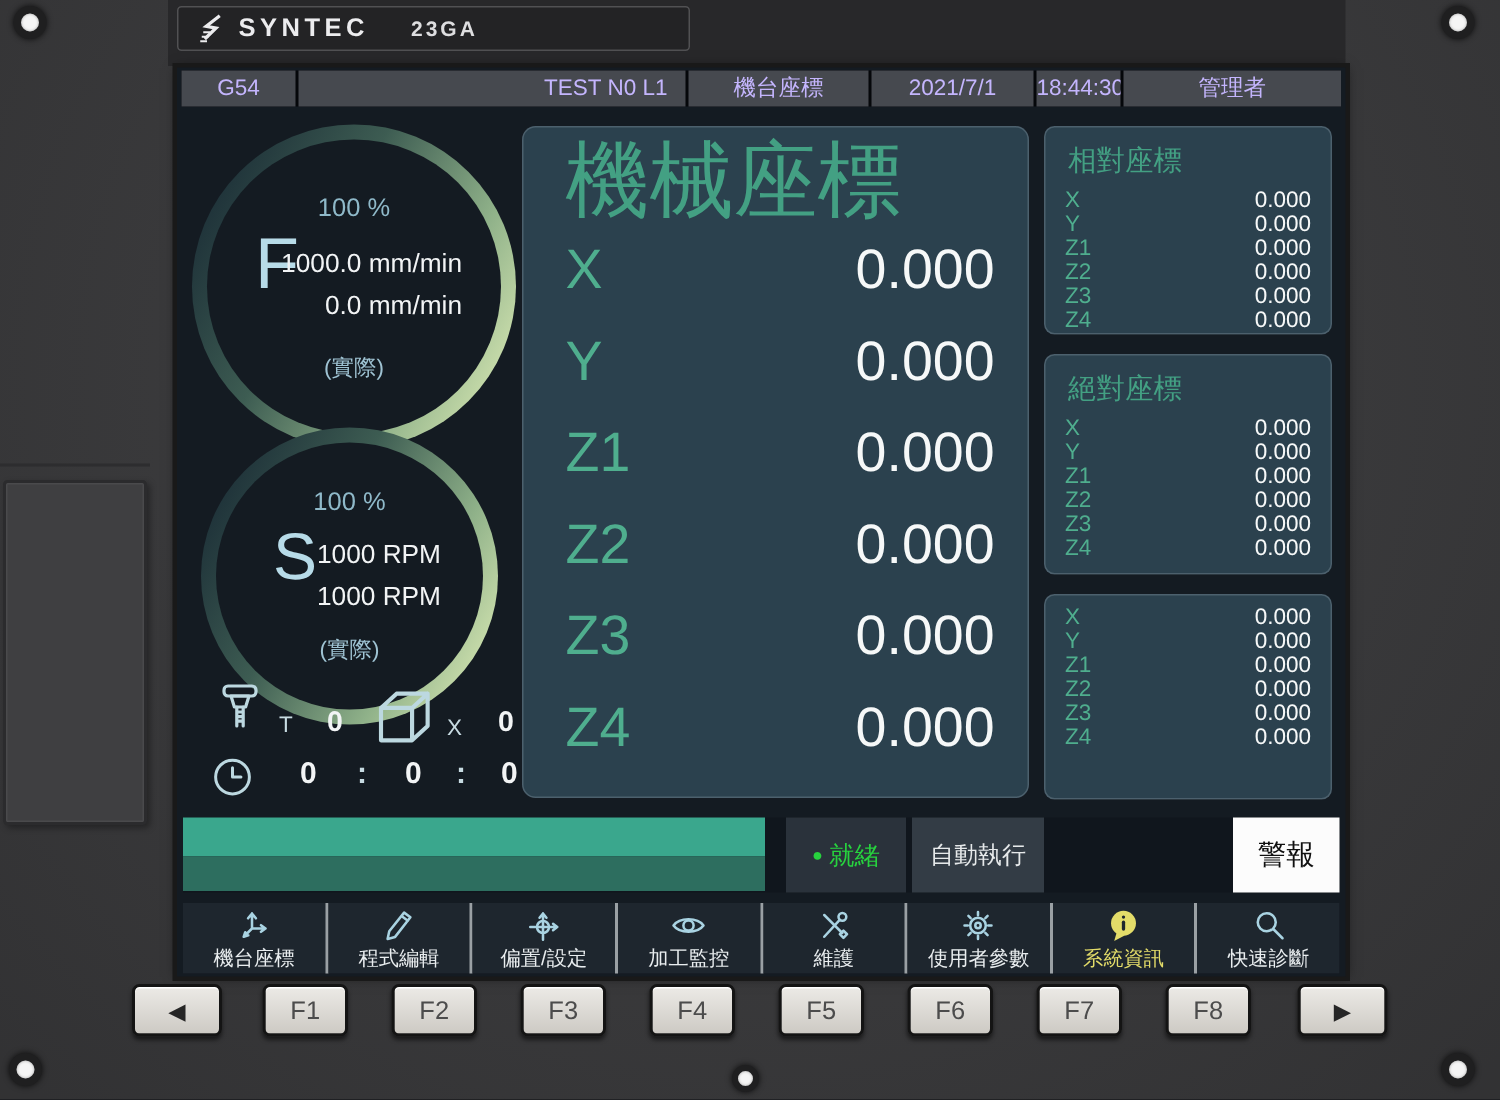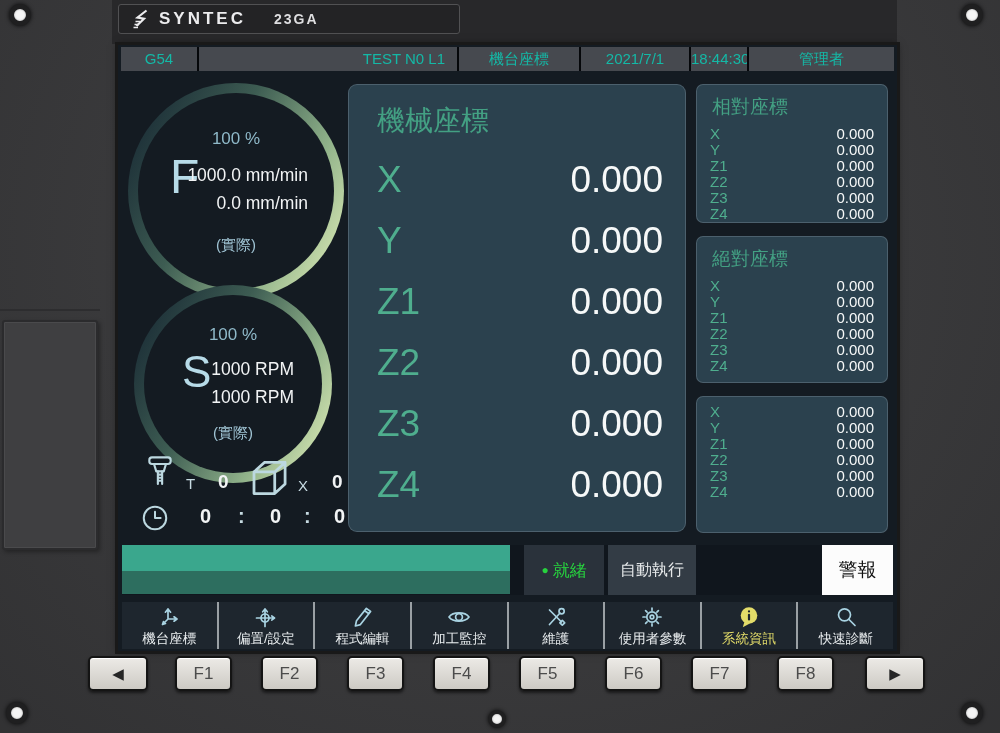--- a/index.html
+++ b/index.html
@@ -19,21 +19,21 @@
   .brand-text{color:#ececee;font-weight:bold;font-size:17px;letter-spacing:3px;margin-left:6px;}
   .model-text{color:#dedee0;font-weight:bold;font-size:14px;letter-spacing:2px;margin-left:28px;}
   .side-door{position:absolute;left:2px;top:320px;width:92px;height:226px;background:#3f3f41;
              border:2px solid #2b2b2d;border-radius:3px;box-shadow:inset 0 0 0 1px #4a4a4c, 2px 2px 4px rgba(0,0,0,.35);}
   .bezel-seam{position:absolute;left:0;top:309px;width:100px;height:2px;background:#2d2d2f;}
   
   .screen{position:absolute;left:118px;top:45px;width:779px;height:606px;background:#141b22;
           box-shadow:0 0 0 3px #191919, 0 0 8px rgba(0,0,0,.6);}
   
   .statusbar{position:absolute;left:3px;top:2px;width:773px;height:24px;display:flex;gap:2px;background:#05070a;}
-  .seg{background:#46494f;color:#14b8a6;font-size:15px;line-height:24px;text-align:center;overflow:hidden;white-space:nowrap;}
+  .seg{background:#46494f;color:#c4b5fd;font-size:15px;line-height:24px;text-align:center;overflow:hidden;white-space:nowrap;}
   .seg1{width:76px;} .seg2{width:258px;text-align:right;padding-right:12px;box-sizing:border-box;}
   .seg3{width:120px;} .seg4{width:108px;} .seg5{width:56px;} .seg6{flex:1;}
   
   .gauge{position:absolute;}
   .gauge .ring{position:absolute;inset:0;border-radius:50%;
       background:linear-gradient(118deg,#1d3038 10%,#3d5c52 40%,#8fb189 70%,#dcebb6 95%);}
   .gauge .inner{position:absolute;inset:10px;border-radius:50%;background:#141b22;}
   .gauge-f{left:10px;top:38px;width:216px;height:216px;}
   .gauge-s{left:16px;top:240px;width:198px;height:198px;}
   .g-pct{position:absolute;top:0;left:0;right:0;text-align:center;color:#8fb9c9;font-size:17px;}
@@ -52,21 +52,21 @@
   .toolinfo .lab{position:absolute;font-size:15px;color:#c7dbe2;}
   .toolinfo .val{position:absolute;font-size:19px;color:#f2f4f5;font-weight:bold;}
   .toolinfo svg{position:absolute;}
   .t-lab{left:58px;top:22px;} .t-val{left:90px;top:18px;}
   .x-lab{left:170px;top:24px;} .x-val{left:204px;top:18px;}
   .tm{position:absolute;top:52px;font-size:20px;font-weight:bold;color:#f2f4f5;}
   .tm-h{left:72px;} .tm-c1{left:110px;color:#c7dbe2;} .tm-m{left:142px;} .tm-c2{left:176px;color:#c7dbe2;} .tm-s{left:206px;}
   
   .main-panel{position:absolute;left:230px;top:39px;width:338px;height:448px;background:#2b414e;
               border:1px solid rgba(160,180,190,.28);border-radius:9px;box-sizing:border-box;}
-  .mp-title{margin:12px 0 4px 28px;font-family:"Liberation Serif",serif;font-size:28px;color:#43a083;line-height:48px;}
+  .mp-title{margin:12px 0 4px 28px;font-family:"Liberation Serif",serif;font-size:56px;color:#43a083;line-height:48px;}
   .mp-row{display:flex;justify-content:space-between;align-items:center;height:61px;padding:0 22px 0 28px;}
   .mp-label{font-size:37px;color:#4fae8e;}
   .mp-value{font-size:37px;color:#f6f8f8;}
   
   .side-panel{position:absolute;left:578px;width:192px;background:#2b414e;
               border:1px solid rgba(160,180,190,.28);border-radius:7px;box-sizing:border-box;padding:7px 13px;}
   .sp1{top:39px;height:139px;} .sp2{top:191px;height:147px;} .sp3{top:351px;height:137px;}
   .sp-title{font-family:"Liberation Serif",serif;font-size:19px;color:#43a083;margin:2px 0 6px 2px;}
   .sp-row{display:flex;justify-content:space-between;line-height:16px;}
   .sp-label{font-size:15px;color:#4fae8e;}
@@ -311,30 +311,30 @@
 
     <div class="fkey-row">
       <div class="fkey">
         <svg width="26" height="24" viewBox="0 0 24 24">
           <path class="ic" d="M11 14 V4 M11 4 l-2.6 3.2 M11 4 l2.6 3.2 M11 14 h9 M20 14 l-3 -2.2 M20 14 l-3 2.2 M11 14 L5.5 19.5 M5.5 19.5 l1 -3 M5.5 19.5 l3 -1"></path>
         </svg>
         <span class="fkey-label">機台座標</span>
       </div>
       <div class="fkey">
         <svg width="26" height="24" viewBox="0 0 24 24">
+          <path class="ic" d="M15.4 3.4 l4.2 3.1 L9.4 19.6 l-5 1.4 1.1 -5.2 Z M13.7 5.7 l4.2 3.1"></path>
+        </svg>
+        <span class="fkey-label">程式編輯</span>
+      </div>
+      <div class="fkey">
+        <svg width="26" height="24" viewBox="0 0 24 24">
           <circle class="ic" cx="11" cy="13" r="4"></circle>
           <path class="ic" d="M11 21.5 V4 M11 4 l-2.3 2.8 M11 4 l2.3 2.8 M2.5 13 h18 M20.5 13 l-2.8 -2.1 M20.5 13 l-2.8 2.1"></path>
         </svg>
         <span class="fkey-label">偏置/設定</span>
-      </div>
-      <div class="fkey">
-        <svg width="26" height="24" viewBox="0 0 24 24">
-          <path class="ic" d="M15.4 3.4 l4.2 3.1 L9.4 19.6 l-5 1.4 1.1 -5.2 Z M13.7 5.7 l4.2 3.1"></path>
-        </svg>
-        <span class="fkey-label">程式編輯</span>
       </div>
       <div class="fkey">
         <svg width="26" height="24" viewBox="0 0 24 24">
           <path class="ic" d="M2 12 C6 6.5 18 6.5 22 12 C18 17.5 6 17.5 2 12 Z"></path>
           <circle class="ic" cx="12" cy="12" r="3.4"></circle>
         </svg>
         <span class="fkey-label">加工監控</span>
       </div>
       <div class="fkey">
         <svg width="26" height="24" viewBox="0 0 24 24">

